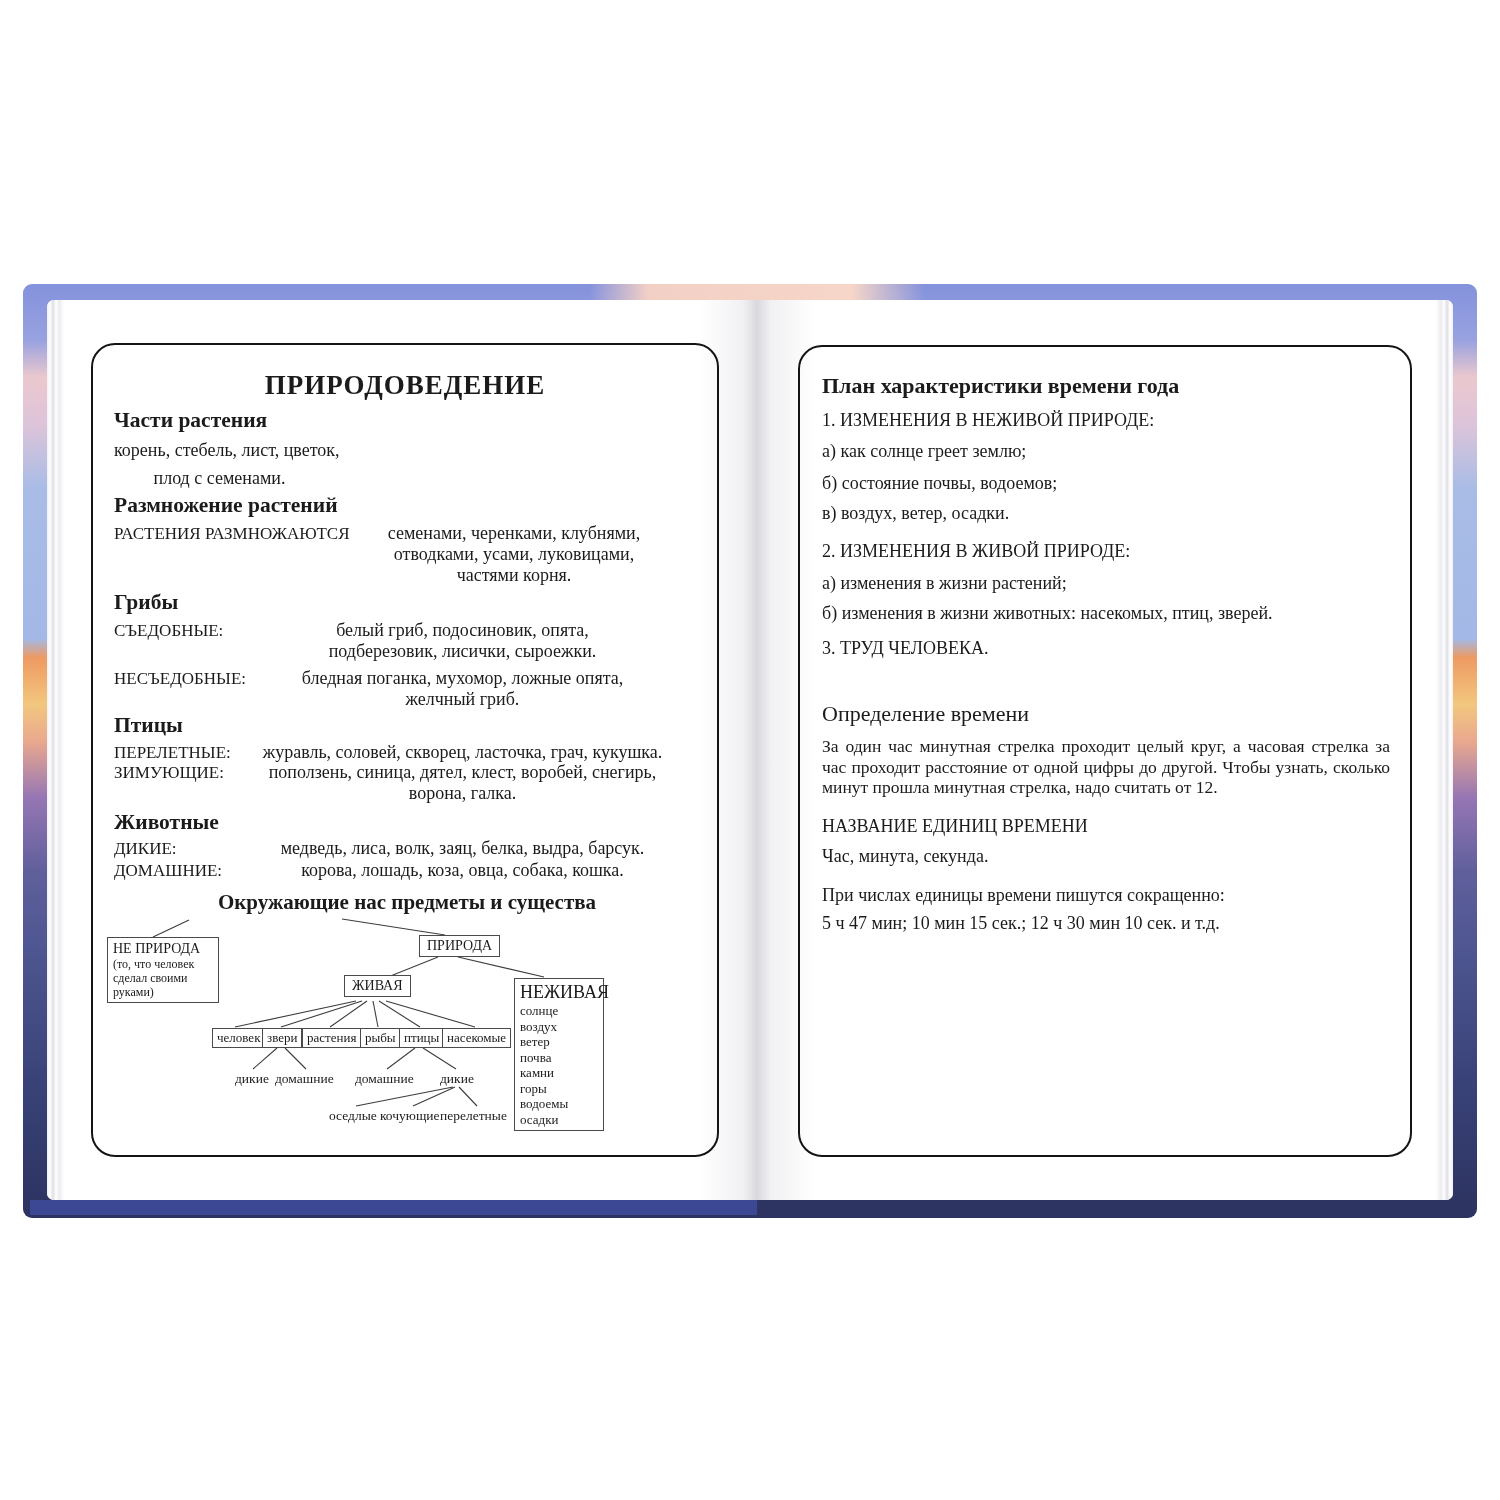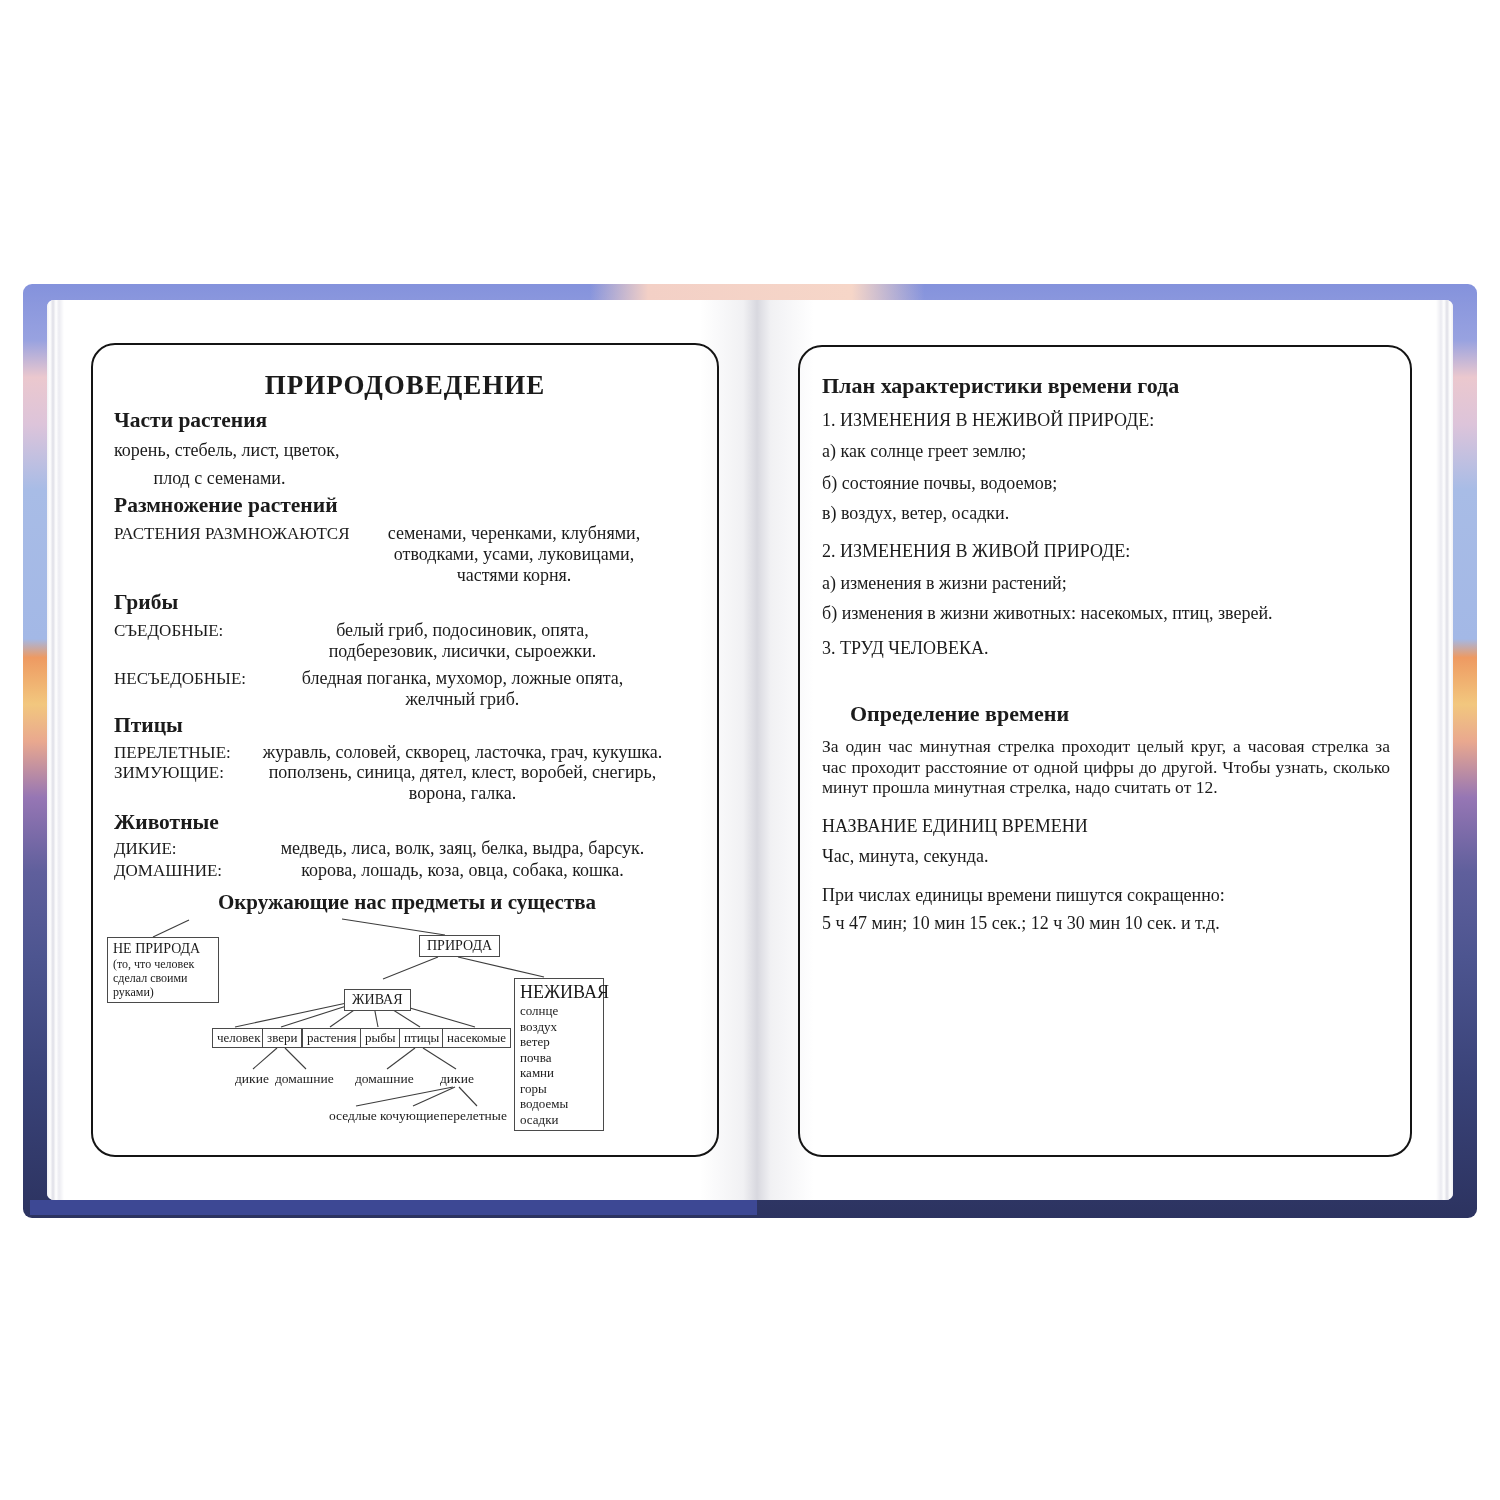--- a/index.html
+++ b/index.html
@@ -49,32 +49,32 @@
 
   
   .diagram{position:absolute;left:4px;top:542px;width:620px;height:240px;}
   .dg-title{position:absolute;left:0;right:0;top:3px;text-align:center;font-size:21px;font-weight:bold;}
   .dg-svg{position:absolute;left:0;top:0;width:620px;height:240px;}
   .dbox{position:absolute;border:1px solid #4a4a4a;background:#ffffff;white-space:nowrap;}
   .dbox.nn{left:10px;top:50px;width:100px;padding:3px 5px;white-space:normal;}
   .dbox.nn .nn-t{font-size:14px;}
   .dbox.nn .nn-s{font-size:12px;line-height:14px;}
   .dbox.pr{left:322px;top:48px;padding:2px 7px;font-size:14px;}
-  .dbox.zh{left:247px;top:102px;padding:2px 7px;font-size:14px;}
+  .dbox.zh{left:247px;top:88px;padding:2px 7px;font-size:14px;}
   .dbox.nz{left:417px;top:91px;width:78px;padding:3px 5px;white-space:normal;}
   .dbox.nz .nz-t{font-size:18px;text-align:right;}
   .dbox.nz .nz-i{font-size:13px;line-height:15.5px;}
   .dnode{position:absolute;top:141px;border:1px solid #4a4a4a;background:#fff;
     padding:1px 4px;font-size:13px;white-space:nowrap;font-family:Liberation Serif, serif;}
   .dleaf{position:absolute;font-size:13.5px;white-space:nowrap;}
 
   
   .rp-title{position:absolute;left:22px;top:26px;font-size:22px;font-weight:bold;white-space:nowrap;}
   .rline{position:absolute;left:22px;font-size:18px;white-space:nowrap;}
-  .rhead{position:absolute;left:22px;font-size:22px;font-weight:bold;white-space:nowrap;margin-left:28px;}
+  .rhead{position:absolute;left:22px;font-size:22px;font-weight:normal;white-space:nowrap;}
   .rpara{position:absolute;left:22px;width:568px;font-size:17.5px;line-height:20.5px;text-align:justify;}
 </style>
 </head>
 <body>
 
 <div class="photo">
 
   <div class="cover"></div>
   <div class="cover-top-pink"></div>
   <div class="cover-spine-royal"></div>

